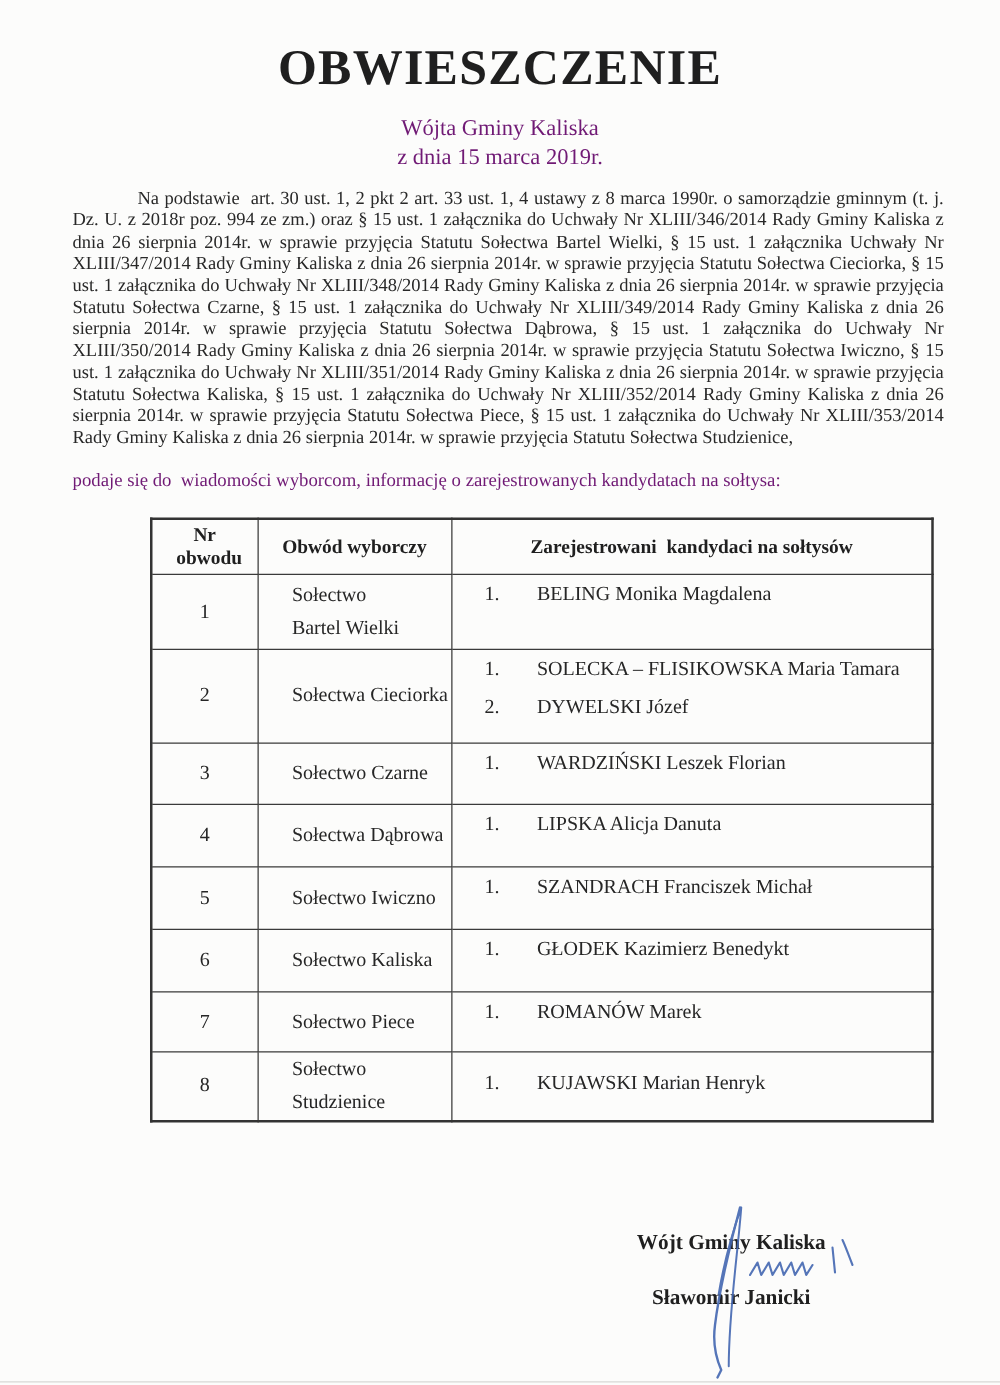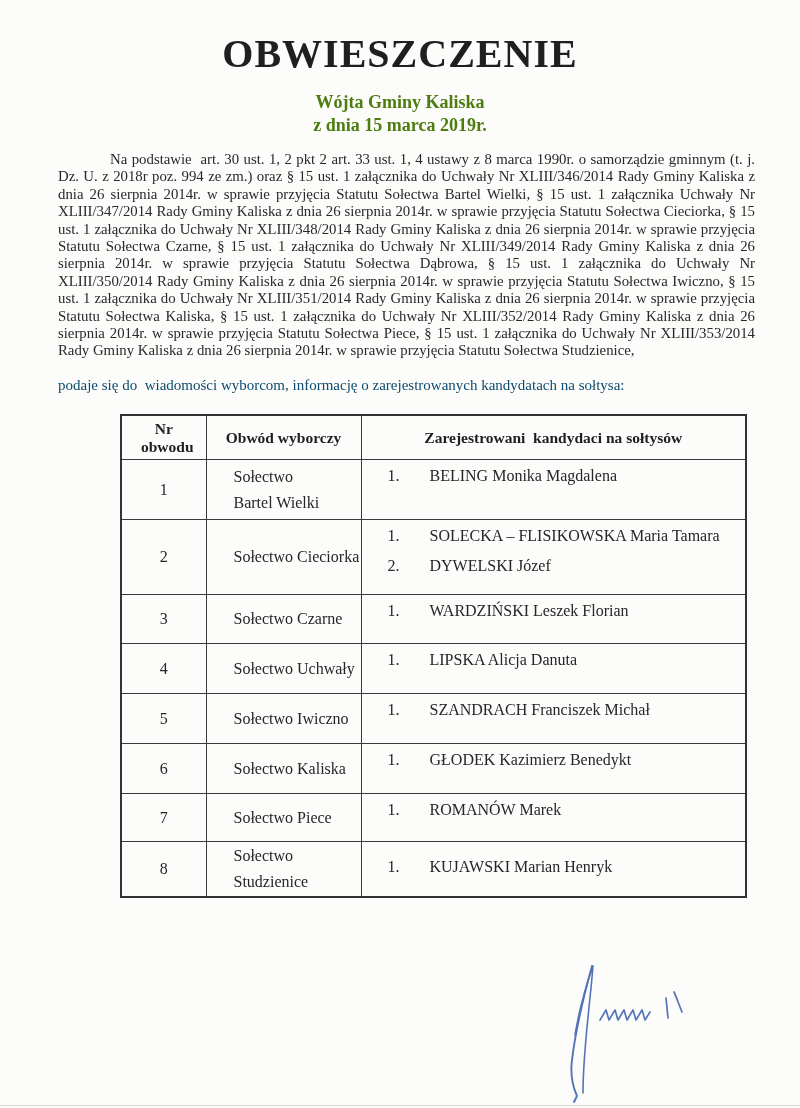--- a/index.html
+++ b/index.html
@@ -18,38 +18,38 @@
     margin: 30px 0 0 0;
     text-align: center;
     font-size: 40px;
     font-weight: bold;
     letter-spacing: 1px;
     color: #1f1f1f;
   }
   .subtitle { margin-top: 14px; text-align: center; }
   .subtitle div {
     font-size: 18px;
-    font-weight: bold;
+    font-weight: normal;
     line-height: 23px;
-    color: #4d7c0f;
+    color: #701a75;
   }
   .legal {
     margin: 14px 45px 0 58px;
     text-align: justify;
     text-indent: 52px;
     font-size: 14.8px;
     line-height: 17.4px;
     white-space: pre-wrap;
     color: #282828;
   }
   .intro {
     margin: 17px 45px 0 58px;
     font-size: 15px;
     white-space: pre-wrap;
-    color: #0c4a6e;
+    color: #701a75;
   }
   table.candidates {
     margin: 20px 0 0 120px;
     width: 625px;
     border-collapse: collapse;
     table-layout: fixed;
     border: 2px solid #333;
   }
   table.candidates col.c1 { width: 85px; }
   table.candidates col.c2 { width: 155px; }
@@ -157,21 +157,21 @@
           <td class="cell-cands">
             <div class="cand">
               <span class="cnum">1.</span>
               <span class="cname">BELING Monika Magdalena</span>
             </div>
           </td>
         </tr>
         <tr>
           <td class="cell-no">2</td>
           <td class="cell-name">
-            <div>Sołectwo Cieciorka</div>
+            <div>Sołectwa Cieciorka</div>
           </td>
           <td class="cell-cands">
             <div class="cand">
               <span class="cnum">1.</span>
               <span class="cname">SOLECKA – FLISIKOWSKA Maria Tamara</span>
             </div>
             <div class="cand">
               <span class="cnum">2.</span>
               <span class="cname">DYWELSKI Józef</span>
             </div>
@@ -185,21 +185,21 @@
           <td class="cell-cands">
             <div class="cand">
               <span class="cnum">1.</span>
               <span class="cname">WARDZIŃSKI Leszek Florian</span>
             </div>
           </td>
         </tr>
         <tr>
           <td class="cell-no">4</td>
           <td class="cell-name">
-            <div>Sołectwo Uchwały</div>
+            <div>Sołectwa Dąbrowa</div>
           </td>
           <td class="cell-cands">
             <div class="cand">
               <span class="cnum">1.</span>
               <span class="cname">LIPSKA Alicja Danuta</span>
             </div>
           </td>
         </tr>
         <tr>
           <td class="cell-no">5</td>
@@ -246,20 +246,24 @@
           <td class="cell-cands">
             <div class="cand">
               <span class="cnum">1.</span>
               <span class="cname">KUJAWSKI Marian Henryk</span>
             </div>
           </td>
         </tr>
       </tbody>
   </table>
 
+  <div class="signature-block">
+    <div>Wójt Gminy Kaliska</div>
+    <div class="signer-name">Sławomir Janicki</div>
+  </div>
 
   <svg class="sig" width="200" height="155" viewBox="0 0 200 155">
     <g id="sig-strokes" fill="none" stroke-linecap="round" stroke-linejoin="round" opacity="0.9" stroke="#4367b1">
       <path stroke-width="1.9" d="M 72,16 C 64,45 55,85 52,110 C 50,125 53,137 57,146 L 54,152"></path>
       <path stroke-width="1.6" d="M 55,85 C 60,55 68,30 73,16 C 70,55 63,100 63,143"></path>
       <path stroke-width="1.7" d="M 80,70 l 6,-10 l 3,10 l 6,-10 l 3,10 l 6,-10 l 3,10 l 6,-10 l 3,10 l 6,-10 l 3,10 l 5,-8"></path>
       <path stroke-width="1.7" d="M 148,68 L 146,48"></path>
       <path stroke-width="1.7" d="M 162,62 C 158,52 156,46 154,42"></path>
     </g>
   </svg>

